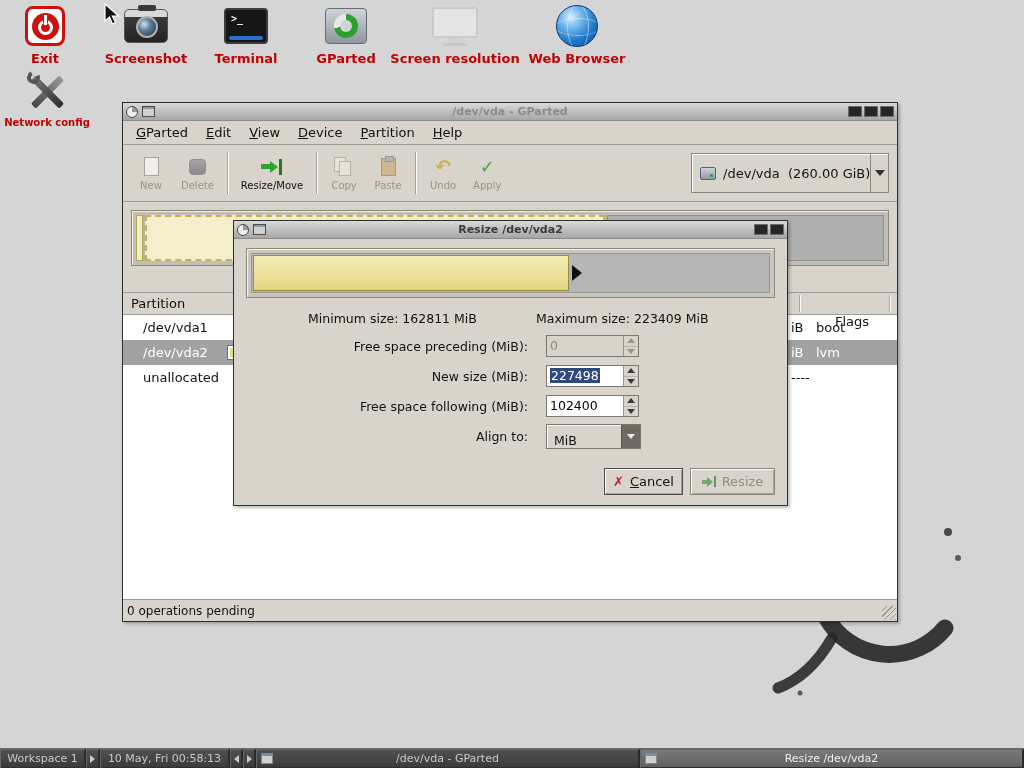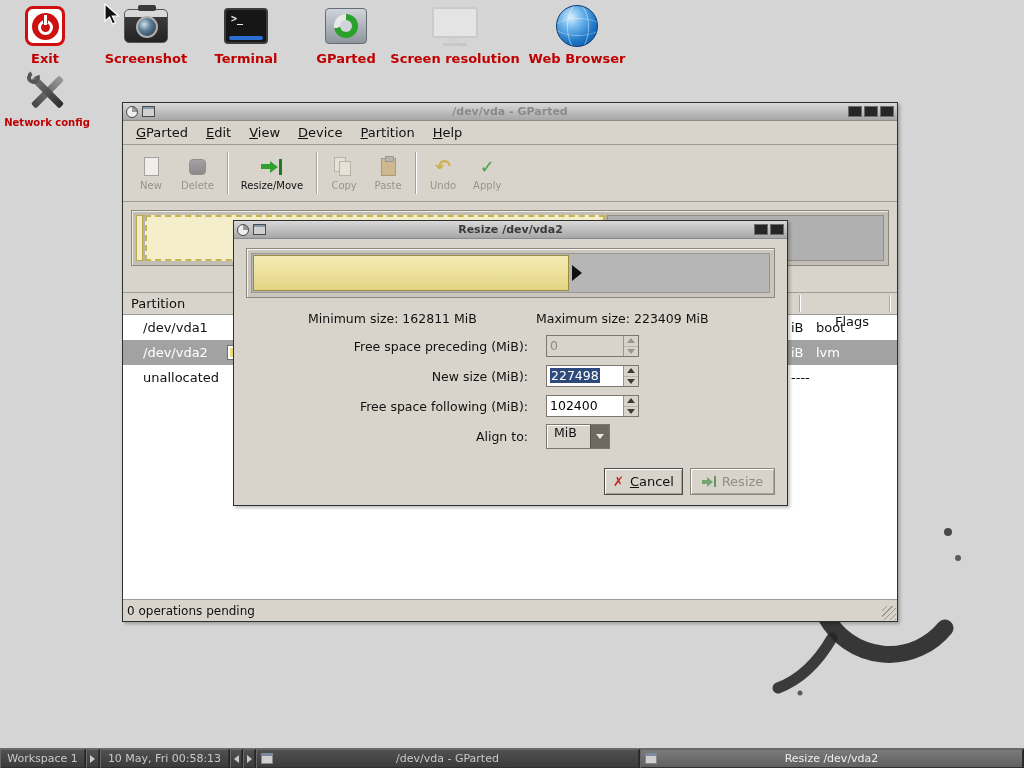--- a/index.html
+++ b/index.html
@@ -132,21 +132,21 @@
   .spin.disabled { background:#d8d4cc; }
   .spin.disabled .val { color:#8f897f; }
   .spin-btns { width:15px; border-left:1px solid #9a948a; display:flex; flex-direction:column; background:#d8d4cc; }
   .sb { flex:1; display:flex; align-items:center; justify-content:center; cursor:pointer; }
   .sb.up { border-bottom:1px solid #b8b2a8; }
   .tri-up { width:0; height:0; border-left:4px solid transparent; border-right:4px solid transparent; border-bottom:5px solid #3a3a3a; }
   .tri-dn { width:0; height:0; border-left:4px solid transparent; border-right:4px solid transparent; border-top:5px solid #3a3a3a; }
   .spin.disabled .tri-up { border-bottom-color:#9a948a; }
   .spin.disabled .tri-dn { border-top-color:#9a948a; }
 
-  .combo { width:64px; height:25px; border:1px solid #7c766c; background:#d8d4cc; box-shadow:inset 1px 1px 0 #fff; display:flex; align-items:flex-start; cursor:pointer; }
+  .combo { width:95px; height:25px; border:1px solid #7c766c; background:#d8d4cc; box-shadow:inset 1px 1px 0 #fff; display:flex; align-items:flex-end; cursor:pointer; }
   .combo .ctext { flex:1; padding-left:7px; font-size:12.5px; color:#111; }
   .combo .cbtn { width:19px; height:100%; background:#6e6a62; border-left:1px solid #55524c; display:flex; align-items:center; justify-content:center; }
   .combo .cbtn .tri-dn { border-top-color:#e8e8e8; }
 
   .btn-row { margin-top:auto; display:flex; justify-content:flex-end; gap:7px; }
   .btn { height:27px; display:flex; align-items:center; justify-content:center; gap:6px; font-size:13px; color:#111; background:#d8d4cc; border:1px solid #8c867c; box-shadow:inset 1px 1px 0 #fff, inset -1px -1px 0 #a8a298; padding:0 10px; cursor:pointer; }
   .btn.cancel { border:1px solid #4a4a4a; width:79px; }
   .btn.resize { width:85px; color:#938d83; cursor:default; }
   .x-icon { color:#c32222; font-weight:bold; font-size:13px; }
   .blabel.u { display:inline-block; }
@@ -322,20 +322,27 @@
         </div>
       <span class="tlabel">Undo</span>
     </div>
     <div class="tbtn disabled">
       <div class="ticon-box">
           <span class="apply-glyph">✓</span>
         </div>
       <span class="tlabel">Apply</span>
     </div>
 
+    <div class="dev-combo">
+      <div class="drive-ico"></div>
+      <span class="dev-text">/dev/vda  (260.00 GiB)</span>
+      <div class="dev-arrow">
+          <div class="tri-dn-sm"></div>
+        </div>
+    </div>
   </div>
 
   <div class="pv-wrap">
     <div class="pv-inner">
       <div class="pv-vda1"></div>
       <div class="pv-vda2"></div>
       <div class="pv-unalloc"></div>
     </div>
   </div>
 

